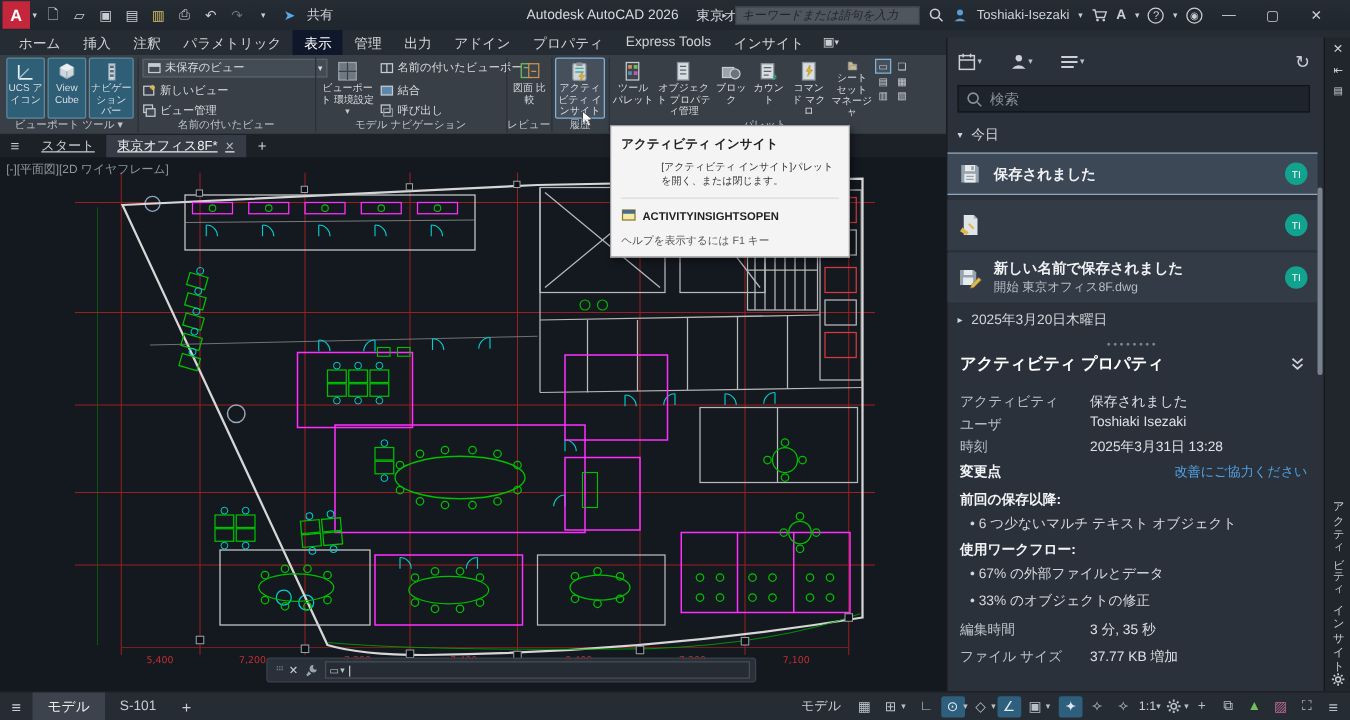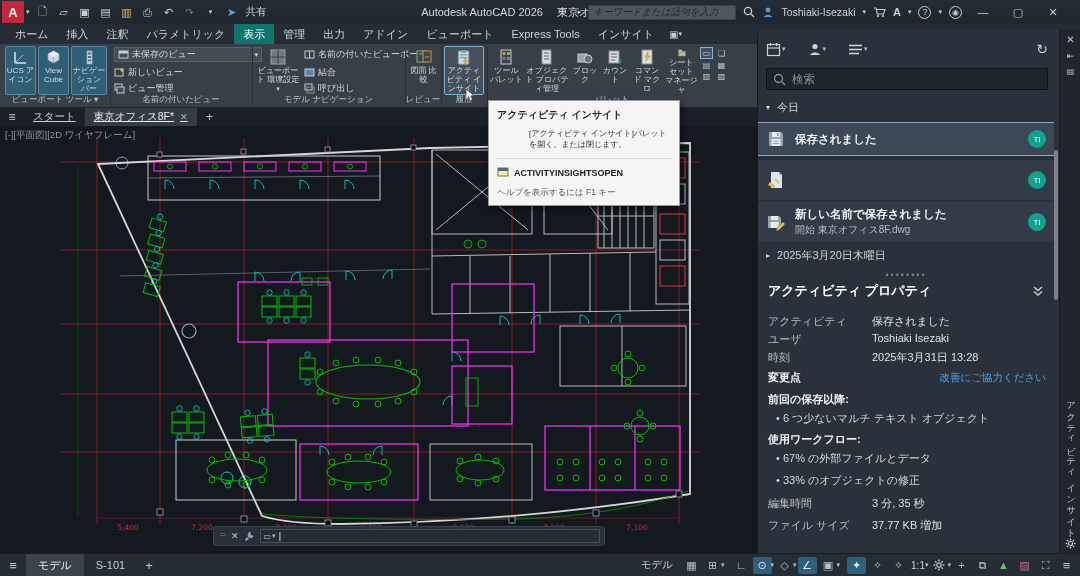--- a/index.html
+++ b/index.html
@@ -12,21 +12,21 @@
   #titlebar{left:0;top:0;width:1080px;height:24px;background:linear-gradient(#262c33,#20262d);}
   .logo{width:22px;height:22px;background:#c4273c;color:#fff;font-weight:bold;font-size:13px;display:flex;align-items:center;justify-content:center;margin:1px 2px;}
   .qat{gap:7px;margin-left:6px;font-size:11px;}
   .qat .ico{width:14px;height:14px;font-size:11px;}
   .ttl{position:absolute;left:0;right:0;top:0;height:24px;display:flex;align-items:center;justify-content:center;gap:14px;font-size:11px;color:#d5dadf;pointer-events:none;}
   .tsearch{width:148px;height:15px;background:#4f565e;border:1px solid #3a4147;color:#22272c;font-size:9.5px;font-style:italic;padding:0 4px;display:flex;align-items:center;}
   .winbtn{width:28px;height:24px;font-size:11px;color:#c9ced4;display:flex;align-items:center;justify-content:center;}
   
   #tabrow{left:0;top:24px;width:1080px;height:20px;background:#262c33;}
   .rtab{padding:0 9px;height:20px;display:flex;align-items:center;font-size:11px;color:#ced3d8;}
-  .rtab.active{background:#0f766e;color:#fff;}
+  .rtab.active{background:#0f172a;color:#fff;}
   
   #ribbon{left:0;top:44px;width:757px;height:64px;background:#383f47;border-bottom:1px solid #1d2228;}
   .panel-sep{position:absolute;top:2px;width:1px;height:60px;background:#2b3138;}
   .plabel{position:absolute;top:50px;height:13px;font-size:8.5px;color:#bfc5cc;text-align:center;white-space:nowrap;}
   .bigbtn{position:absolute;top:2px;height:49px;display:flex;flex-direction:column;align-items:center;justify-content:flex-start;padding-top:2px;border-radius:2px;}
   .bigbtn .lbl{font-size:8px;line-height:1.12;text-align:center;color:#d8dce1;margin-top:1px;white-space:normal;}
   .bigbtn.vtool{background:#2f5f77;border:1px solid #5c8aa0;}
   .bigbtn.hover{background:#46505c;border:1px solid #7fb2d6;}
   .rowbtn{position:absolute;height:15px;display:flex;align-items:center;gap:3px;font-size:9px;color:#d7dbe0;white-space:nowrap;}
   .combo{background:#434b54;border:1px solid #596169;padding:0 3px;}
@@ -160,21 +160,21 @@
     <div class="rtab">
         <span>管理</span>
       </div>
     <div class="rtab">
         <span>出力</span>
       </div>
     <div class="rtab">
         <span>アドイン</span>
       </div>
     <div class="rtab">
-        <span>ビューポート</span>
+        <span>プロパティ</span>
       </div>
     <div class="rtab">
         <span>Express Tools</span>
       </div>
     <div class="rtab">
         <span>インサイト</span>
       </div>
     <span class="ico" style="margin-left:6px;font-size:10px">▣<span style="font-size:7px">▾</span></span>
   </div>
 

